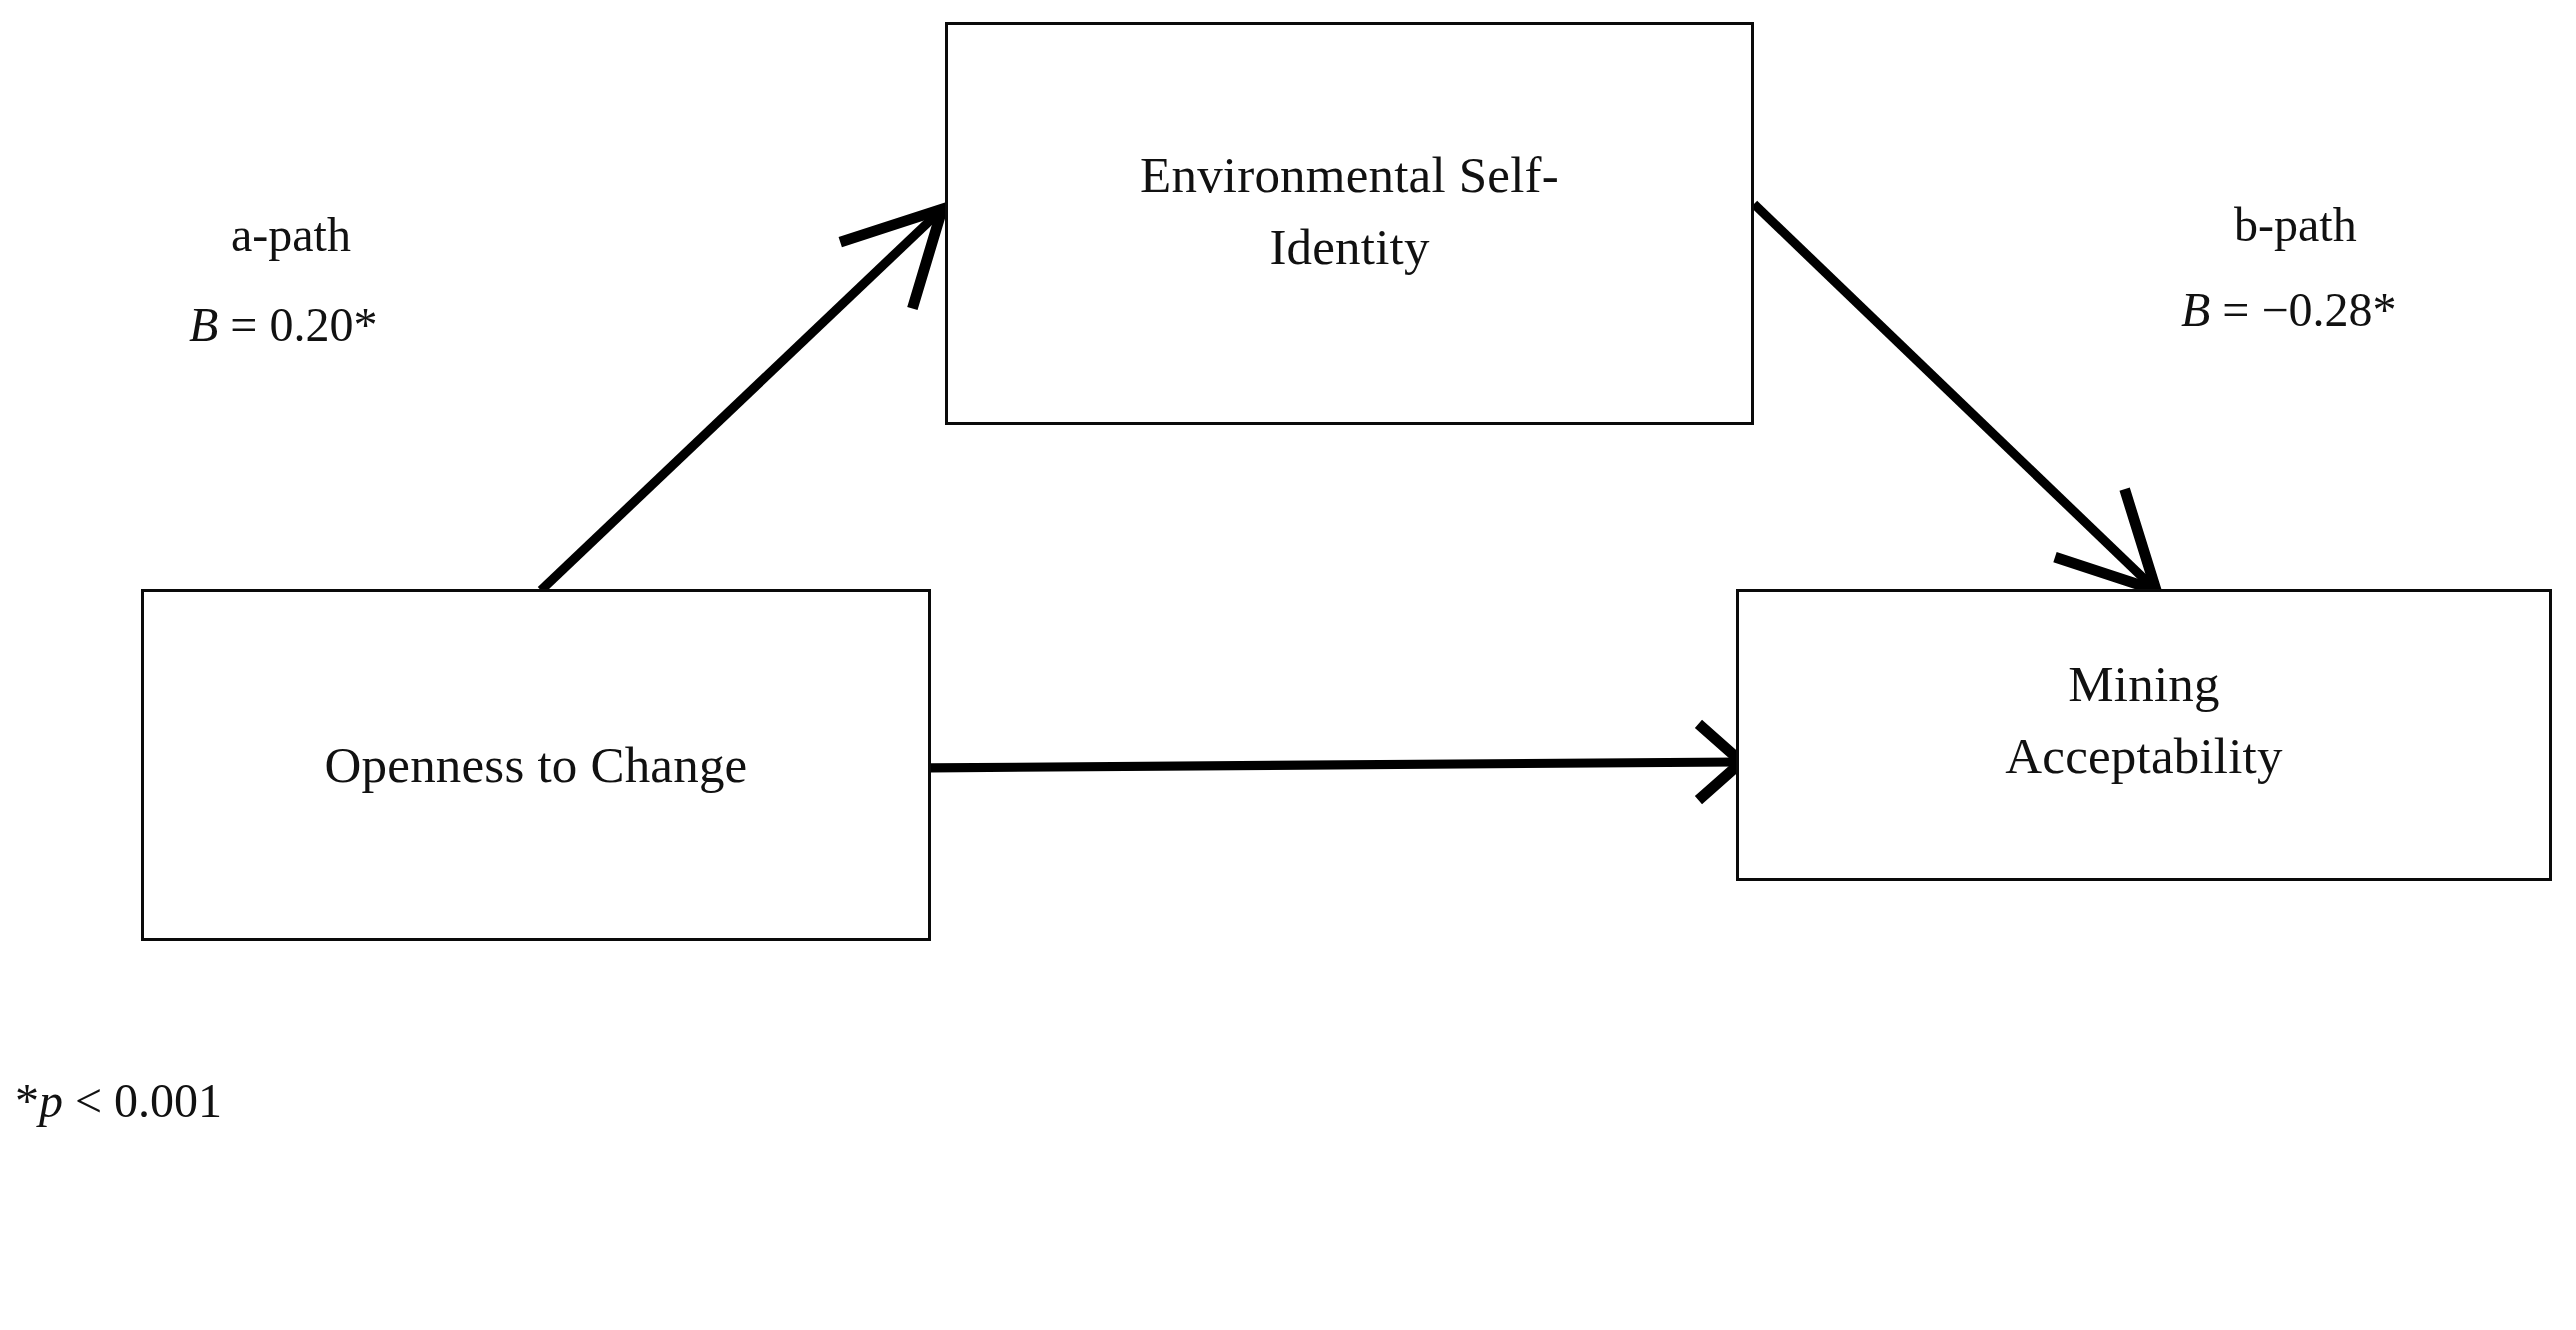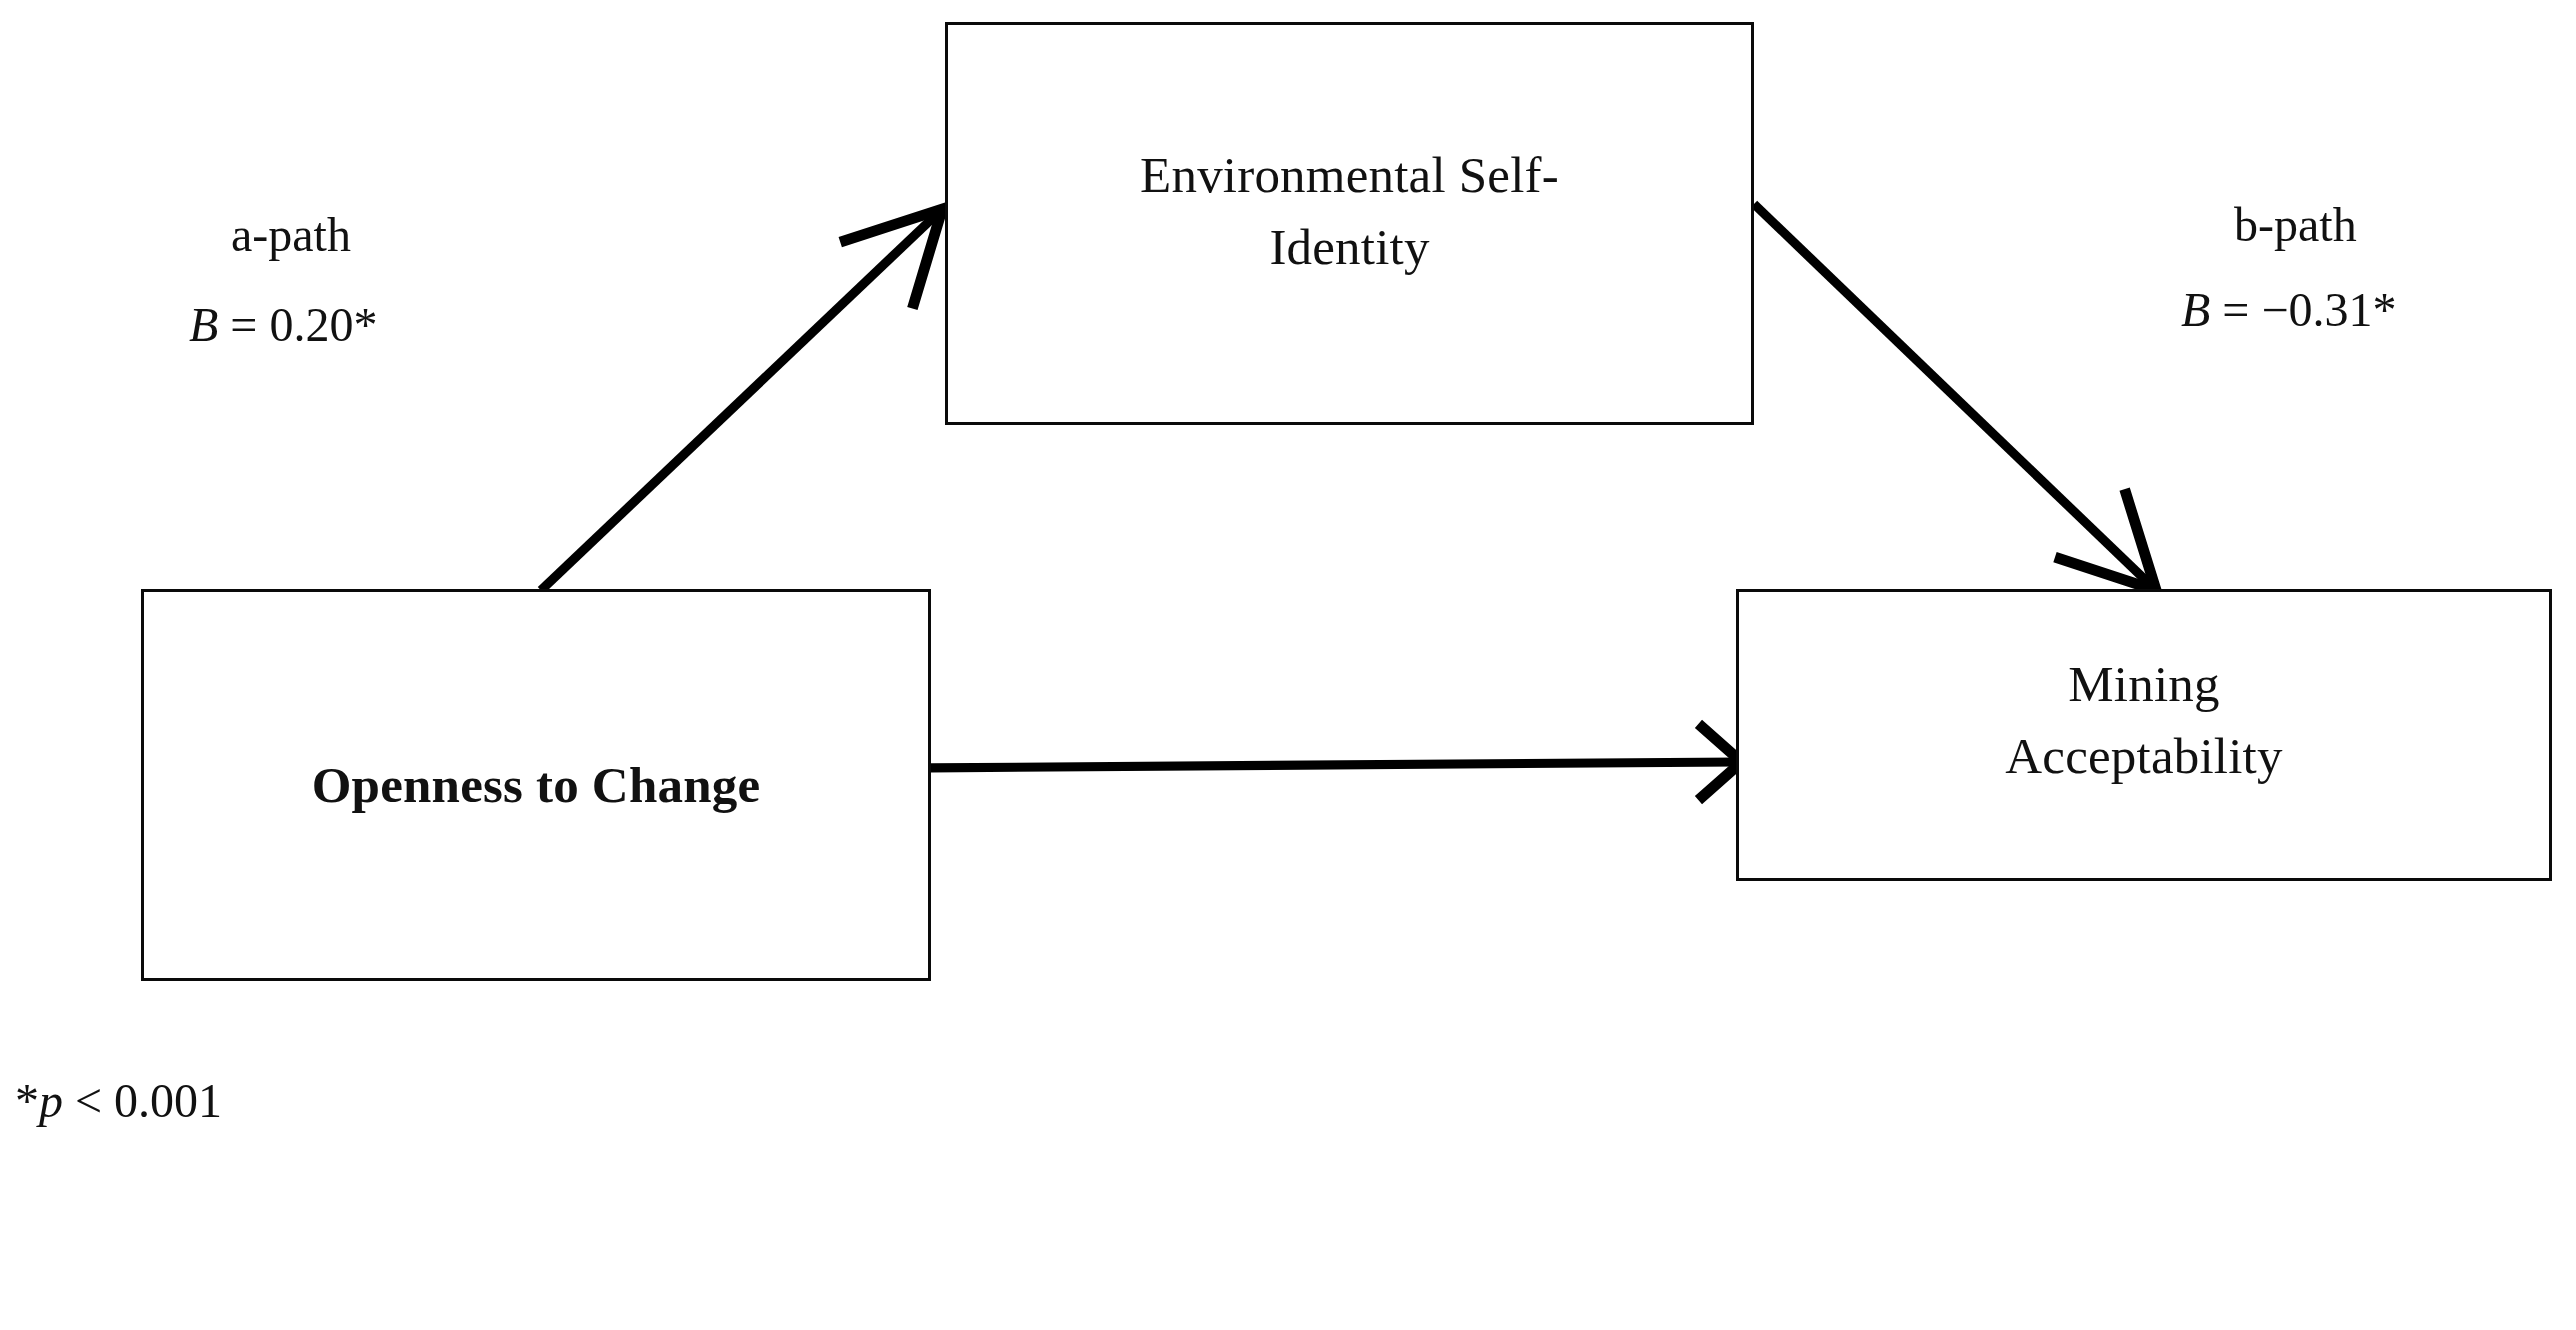--- a/index.html
+++ b/index.html
@@ -33,21 +33,21 @@
     font-size: 51px;
     line-height: 1.42;
     letter-spacing: 0.2px;
     color: #111111;
     padding: 0 33px;
     white-space: pre-line;
   }
 
   #box-mediator  { left: 945px; top: 21.6px;  width: 809px;  height: 403px; }
   #box-mediator .node-label { transform: translateY(-11.6px); }
-  #box-predictor { left: 141px;  top: 589px; width: 790px;  height: 392px; font-weight: bold; }
+  #box-predictor { left: 141px;  top: 589px; width: 790px;  height: 352px; }
   #box-outcome   { left: 1736px; top: 589px; width: 816px;  height: 292px; }
   #box-outcome .node-label { transform: translateY(-15px); }
 
   
   #arrow-layer {
     position: absolute;
     left: 0; top: 0;
     width: 2576px;
     height: 1330px;
     pointer-events: none;
@@ -124,20 +124,20 @@
 
   <div class="node-box" id="box-outcome">
     <span class="node-label">Mining
 Acceptability</span>
   </div>
 
   <div class="float-label path-name" id="label-a-path">a-path</div>
   <div class="float-label coef" id="label-a-coef"><span class="sym">B</span><span> = 0.20*</span></div>
 
   <div class="float-label path-name" id="label-b-path">b-path</div>
-  <div class="float-label coef" id="label-b-coef"><span class="sym">B</span><span> = −0.31*</span></div>
+  <div class="float-label coef" id="label-b-coef"><span class="sym">B</span><span> = −0.28*</span></div>
 
   <div class="float-label" id="label-sig"><span>*</span><span class="sym">p</span><span> &lt; 0.001</span></div>
 
 
 
 </div>
 
 
 </body></html>

